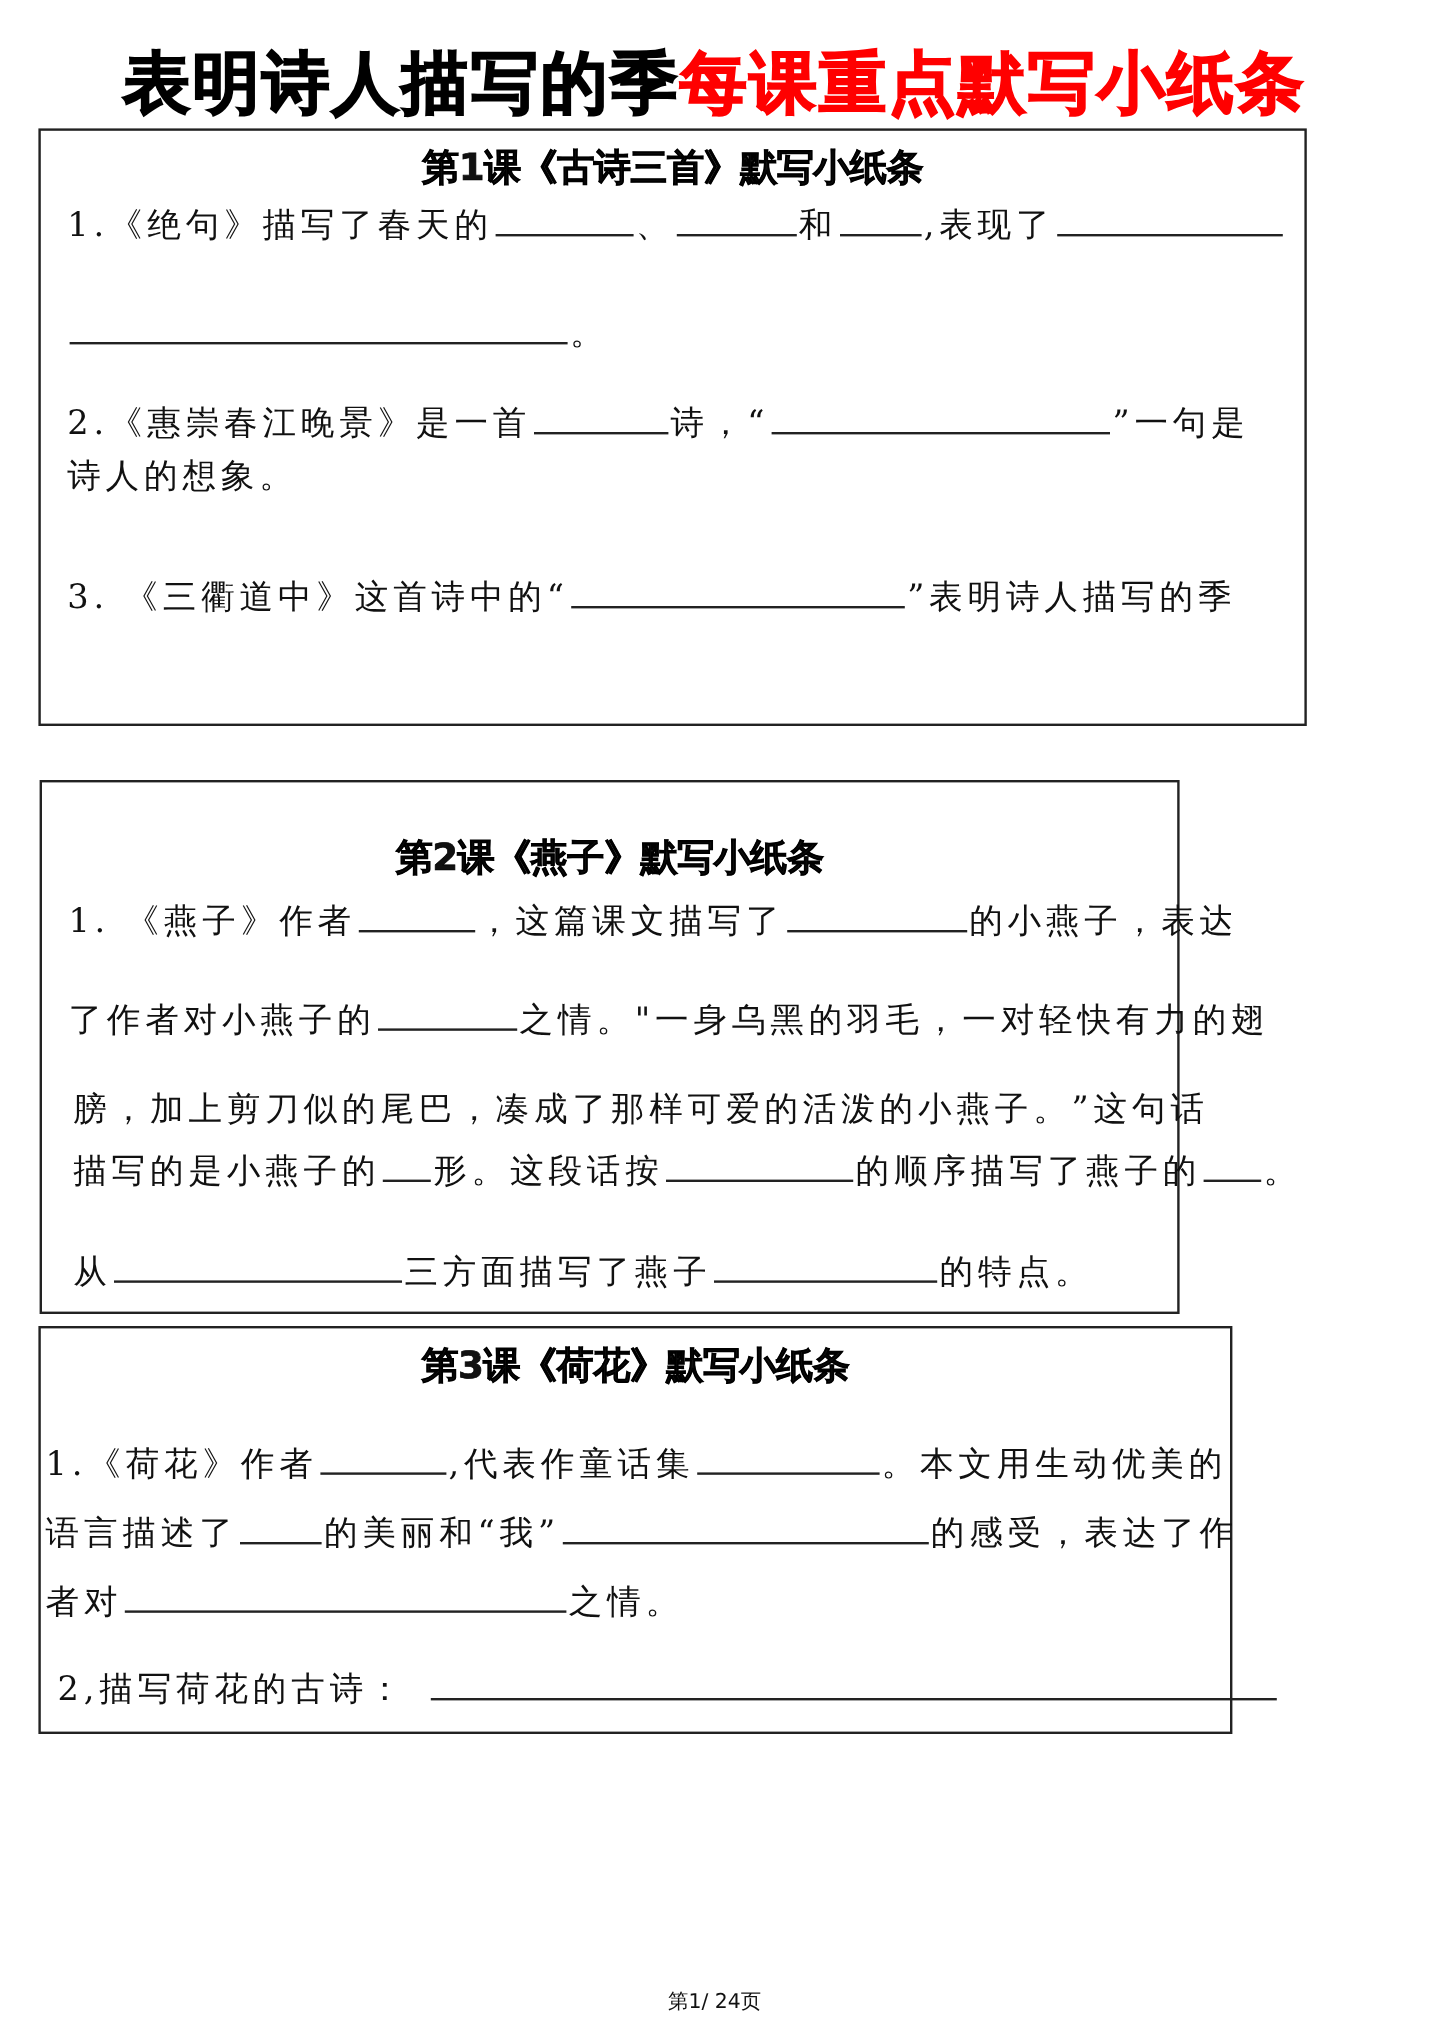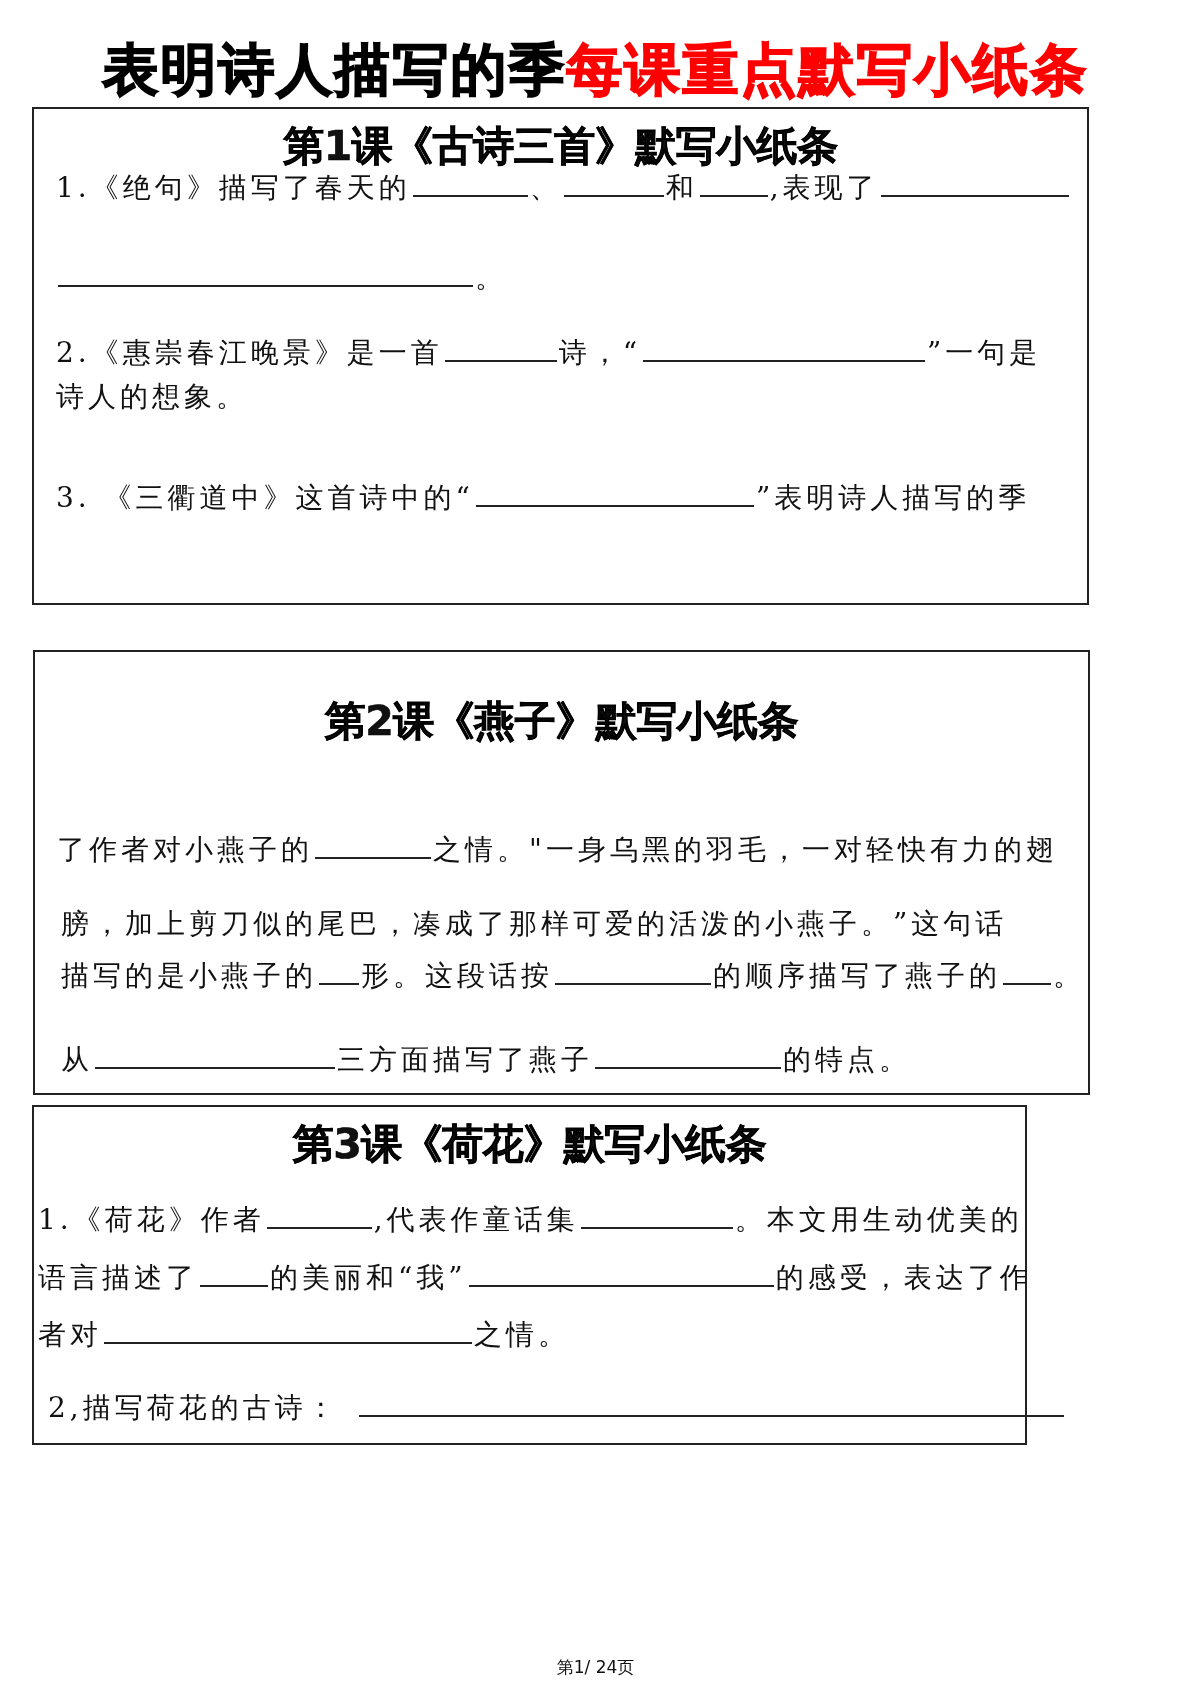--- a/index.html
+++ b/index.html
@@ -15,21 +15,21 @@
   }
   .page-title .black { color: #000000; }
   .page-title .red { color: #ff0000; }
 
   .card {
     position: absolute; border: 2px solid #222; background: #fff; box-sizing: border-box;
   }
   .card-title {
     position: absolute; left: 0; width: 100%; text-align: center;
     font-family: "DejaVu Sans", "Liberation Sans", sans-serif;
-    font-weight: 900; font-size: 41px; letter-spacing: -0.5px;
+    font-weight: 900; font-size: 31px; letter-spacing: -0.5px;
     -webkit-text-stroke: 0.6px #000;
   }
   .line {
     position: absolute; white-space: nowrap;
     font-size: 28px; line-height: 40px; letter-spacing: 4px;
   }
   .blank {
     display: inline-block; border-bottom: 2px solid #222; height: 28px;
     vertical-align: baseline; margin: 0 2px;
   }
@@ -58,23 +58,26 @@
     <span>2.《惠崇春江晚景》是一首</span><span class="blank" style="width:112px;"></span><span>诗，“</span><span class="blank" style="width:282px;"></span><span>”一句是</span>
   </div>
   <div class="line" style="left:22px; top:268px;">
     <span>诗人的想象。</span>
   </div>
   <div class="line" style="left:22px; top:368px;">
     <span>3. 《三衢道中》这首诗中的“</span><span class="blank" style="width:278px;"></span><span>”表明诗人描写的季</span>
   </div>
 </div>
 
-<div class="card" style="left:33px; top:650px; width:1057px; height:445px;padding-left:11px;">
+<div class="card" style="left:33px; top:650px; width:950px; height:445px;padding-left:11px;">
   <div class="card-title" style="top:42px;">第2课《燕子》默写小纸条</div>
 
+  <div class="line" style="left:22px; top:95px;">
+    <span>1. 《燕子》作者</span><span class="blank" style="width:97px;"></span><span>，这篇课文描写了</span><span class="blank" style="width:150px;"></span><span>的小燕子，表达</span>
+  </div>
   <div class="line" style="left:22px; top:177px;">
     <span>了作者对小燕子的</span><span class="blank" style="width:116px;"></span><span>之情。"一身乌黑的羽毛，一对轻快有力的翅</span>
   </div>
   <div class="line" style="left:26px; top:240px;margin-top:12px;">
     <span>膀，加上剪刀似的尾巴，凑成了那样可爱的活泼的小燕子。”这句话</span>
   </div>
   <div class="line" style="left:26px; top:303px;">
     <span>描写的是小燕子的</span><span class="blank" style="width:40px;"></span><span>形。这段话按</span><span class="blank" style="width:156px;"></span><span>的顺序描写了燕子的</span><span class="blank" style="width:48px;"></span><span>。</span>
   </div>
   <div class="line" style="left:26px; top:387px;">

